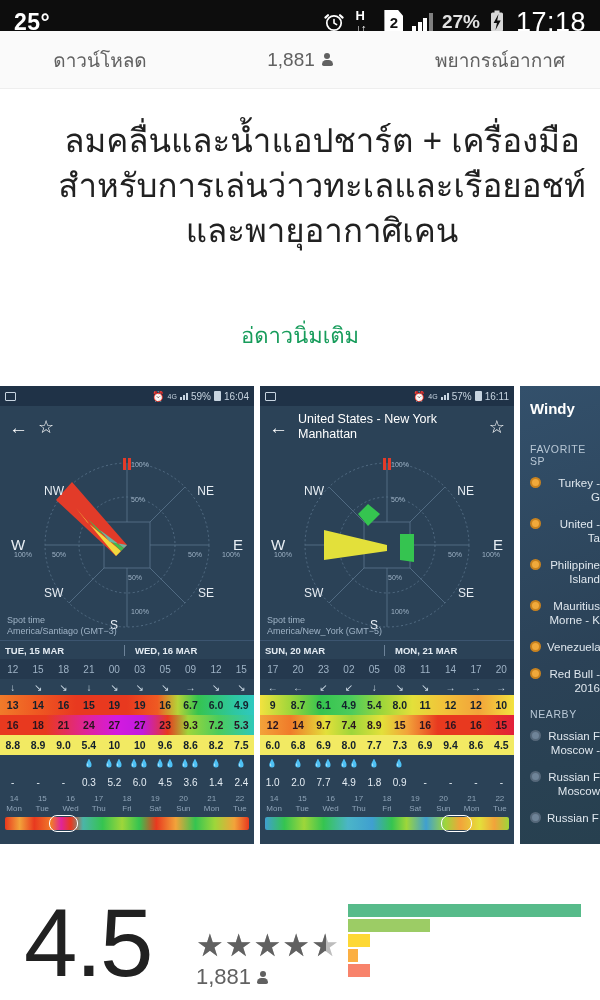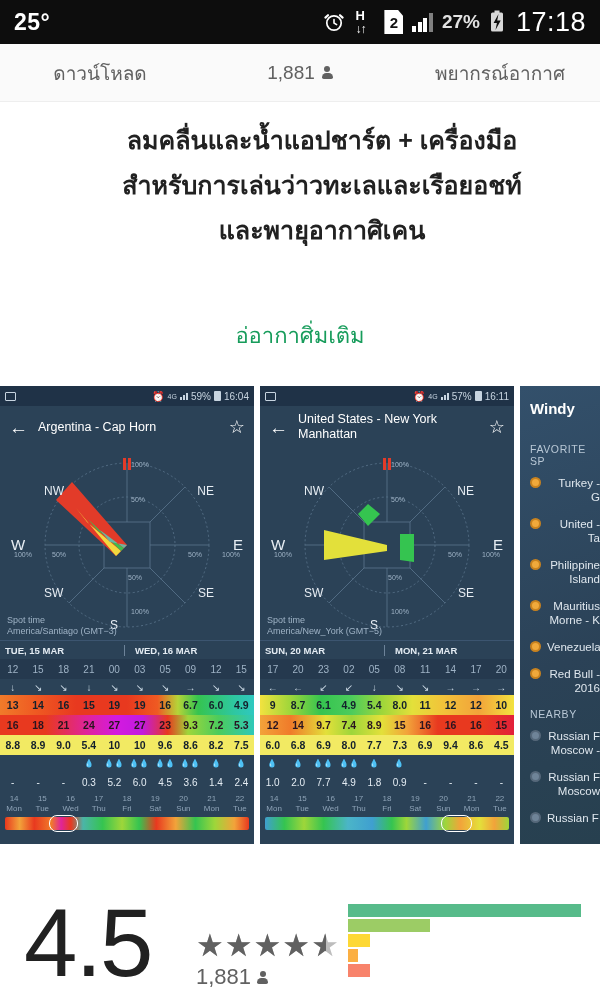--- a/index.html
+++ b/index.html
@@ -30,39 +30,39 @@
     font-size:15px; font-weight:bold; display:flex;
     align-items:center; justify-content:center;
     clip-path: polygon(0 0, 72% 0, 100% 26%, 100% 100%, 0 100%);
   }
   .bars { display:flex; align-items:flex-end; gap:1.5px; height:20px; }
   .bars i { width:4px; background:#fff; display:block; }
   .bars i.dim { background:#808080; }
 
   
   .navrow {
-    position:absolute; top:44px; left:0; width:600px; height:58px;
+    position:absolute; top:31px; left:0; width:600px; height:58px;
     background:#fafafa; display:flex; align-items:center;
     border-bottom:1px solid #eeeeee;
   }
   .navtab {
     flex:1; text-align:center; color:#616161; font-size:19px;
     display:flex; align-items:center; justify-content:center; gap:7px;
     white-space:nowrap;
   }
   .person-ico { width:11px; height:13px; position:relative; display:inline-block;}
   .person-ico::before { content:""; position:absolute; top:0; left:2.5px; width:6px; height:6px; border-radius:50%; background:#616161;}
   .person-ico::after { content:""; position:absolute; bottom:0; left:0; width:11px; height:6px; border-radius:5px 5px 2px 2px; background:#616161;}
 
   
   .desc {
     position:absolute; top:118px; left:0; width:600px;
     text-align:center; color:#212121;
   }
-  .desc-line { font-size:25px; line-height:45px; font-weight:700;padding-left:44px; }
+  .desc-line { font-size:33px; line-height:45px; font-weight:400;padding-left:44px; }
   .readmore {
     position:absolute; top:318px; left:0; width:600px; text-align:center;
     color:#179c5b; font-size:22px; font-weight:500;
   }
 
   
   .shots {
     position:absolute; top:386px; left:0; width:600px; height:458px;
     display:flex; gap:6px; overflow:hidden; background:#fff;
   }
@@ -196,21 +196,21 @@
   <div class="navtab">
     <span>พยากรณ์อากาศ</span>
   </div>
 </div>
 
 <div class="desc">
   <div class="desc-line">ลมคลื่นและน้ำแอปชาร์ต + เครื่องมือ</div>
   <div class="desc-line">สำหรับการเล่นว่าวทะเลและเรือยอชท์</div>
   <div class="desc-line">และพายุอากาศิเคน</div>
 </div>
-<div class="readmore">อ่อากาศิ่มเติม</div>
+<div class="readmore">อ่ดาวนิ่มเติม</div>
 
 <div class="shots">
 
   <div class="shot">
     <div class="mini-status">
       <span class="ms-left"></span>
       <span class="ms-right">
         <span>⏰</span>
         <span style="font-size:7px">4G</span>
         <span class="ms-bars">
@@ -218,21 +218,20 @@
               <i style="height:5px"></i>
               <i style="height:7px"></i>
             </span>
         <span>59%</span>
         <span class="ms-batt"></span>
         <span>16:04</span>
       </span>
     </div>
     <div class="mini-appbar">
       <span class="back-arrow">←</span>
-      <span class="mini-title">Argentina - Cap Horn</span>
       <span class="star-out">☆</span>
     </div>
 
     <div class="rose-wrap">
       <svg class="rose" width="230" height="186" viewBox="0 0 230 186">
         <circle cx="115" cy="93" r="82" fill="none" stroke="#5c768e" stroke-width="0.8" stroke-dasharray="2 2.5"></circle>
         <circle cx="115" cy="93" r="48" fill="none" stroke="#5c768e" stroke-width="0.8" stroke-dasharray="2 2.5"></circle>
         <rect x="92" y="70" width="46" height="46" fill="none" stroke="#5c768e" stroke-width="0.8"></rect>
         <g stroke="#5c768e" stroke-width="0.8">
           <line x1="115" y1="11" x2="115" y2="70"></line>

